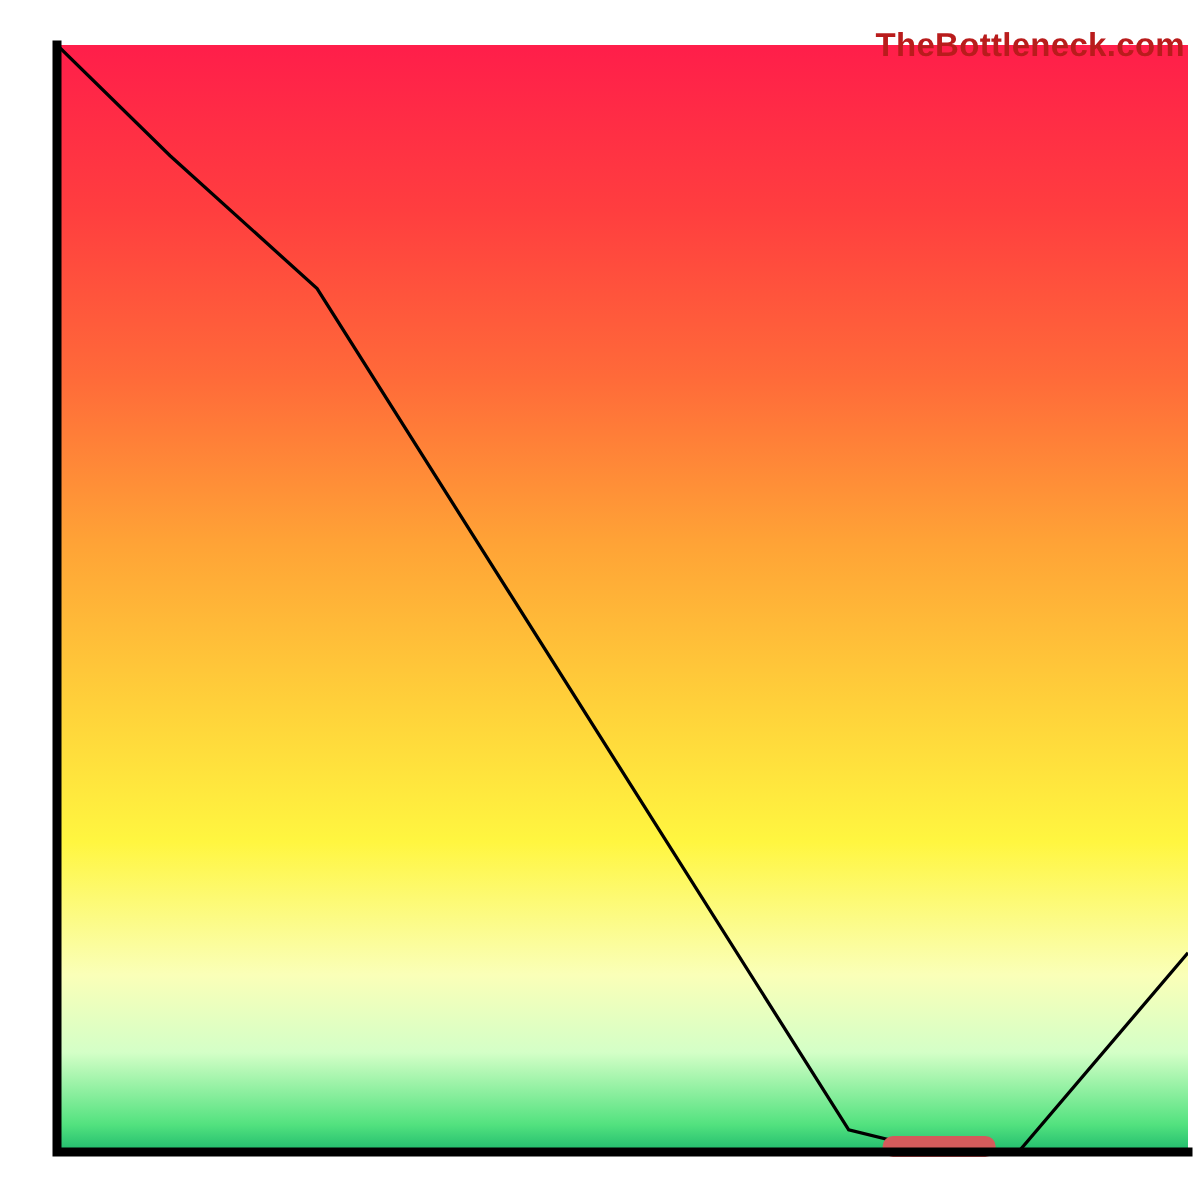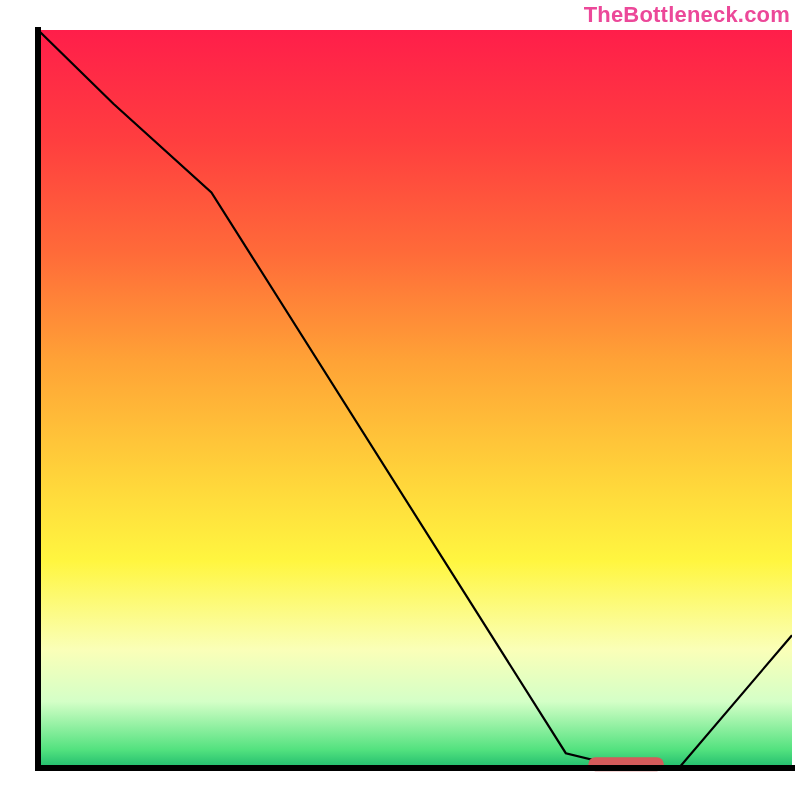--- a/index.html
+++ b/index.html
@@ -11,25 +11,25 @@
     font-family: Arial, Helvetica, sans-serif;
     overflow: hidden;
   }
   #stage {
     position: relative;
     width: 800px;
     height: 800px;
   }
   #attribution {
     position: absolute;
-    top: 2px;
+    top: 17px;
     right: 10px;
     font-size: 22px;
     font-weight: 600;
-    color: #ec4899;
+    color: #b91c1c;
     letter-spacing: 0.2px;
   }
   svg {
     display: block;
   }
 </style>
 </head>
 <body>
 
 <div id="stage">

